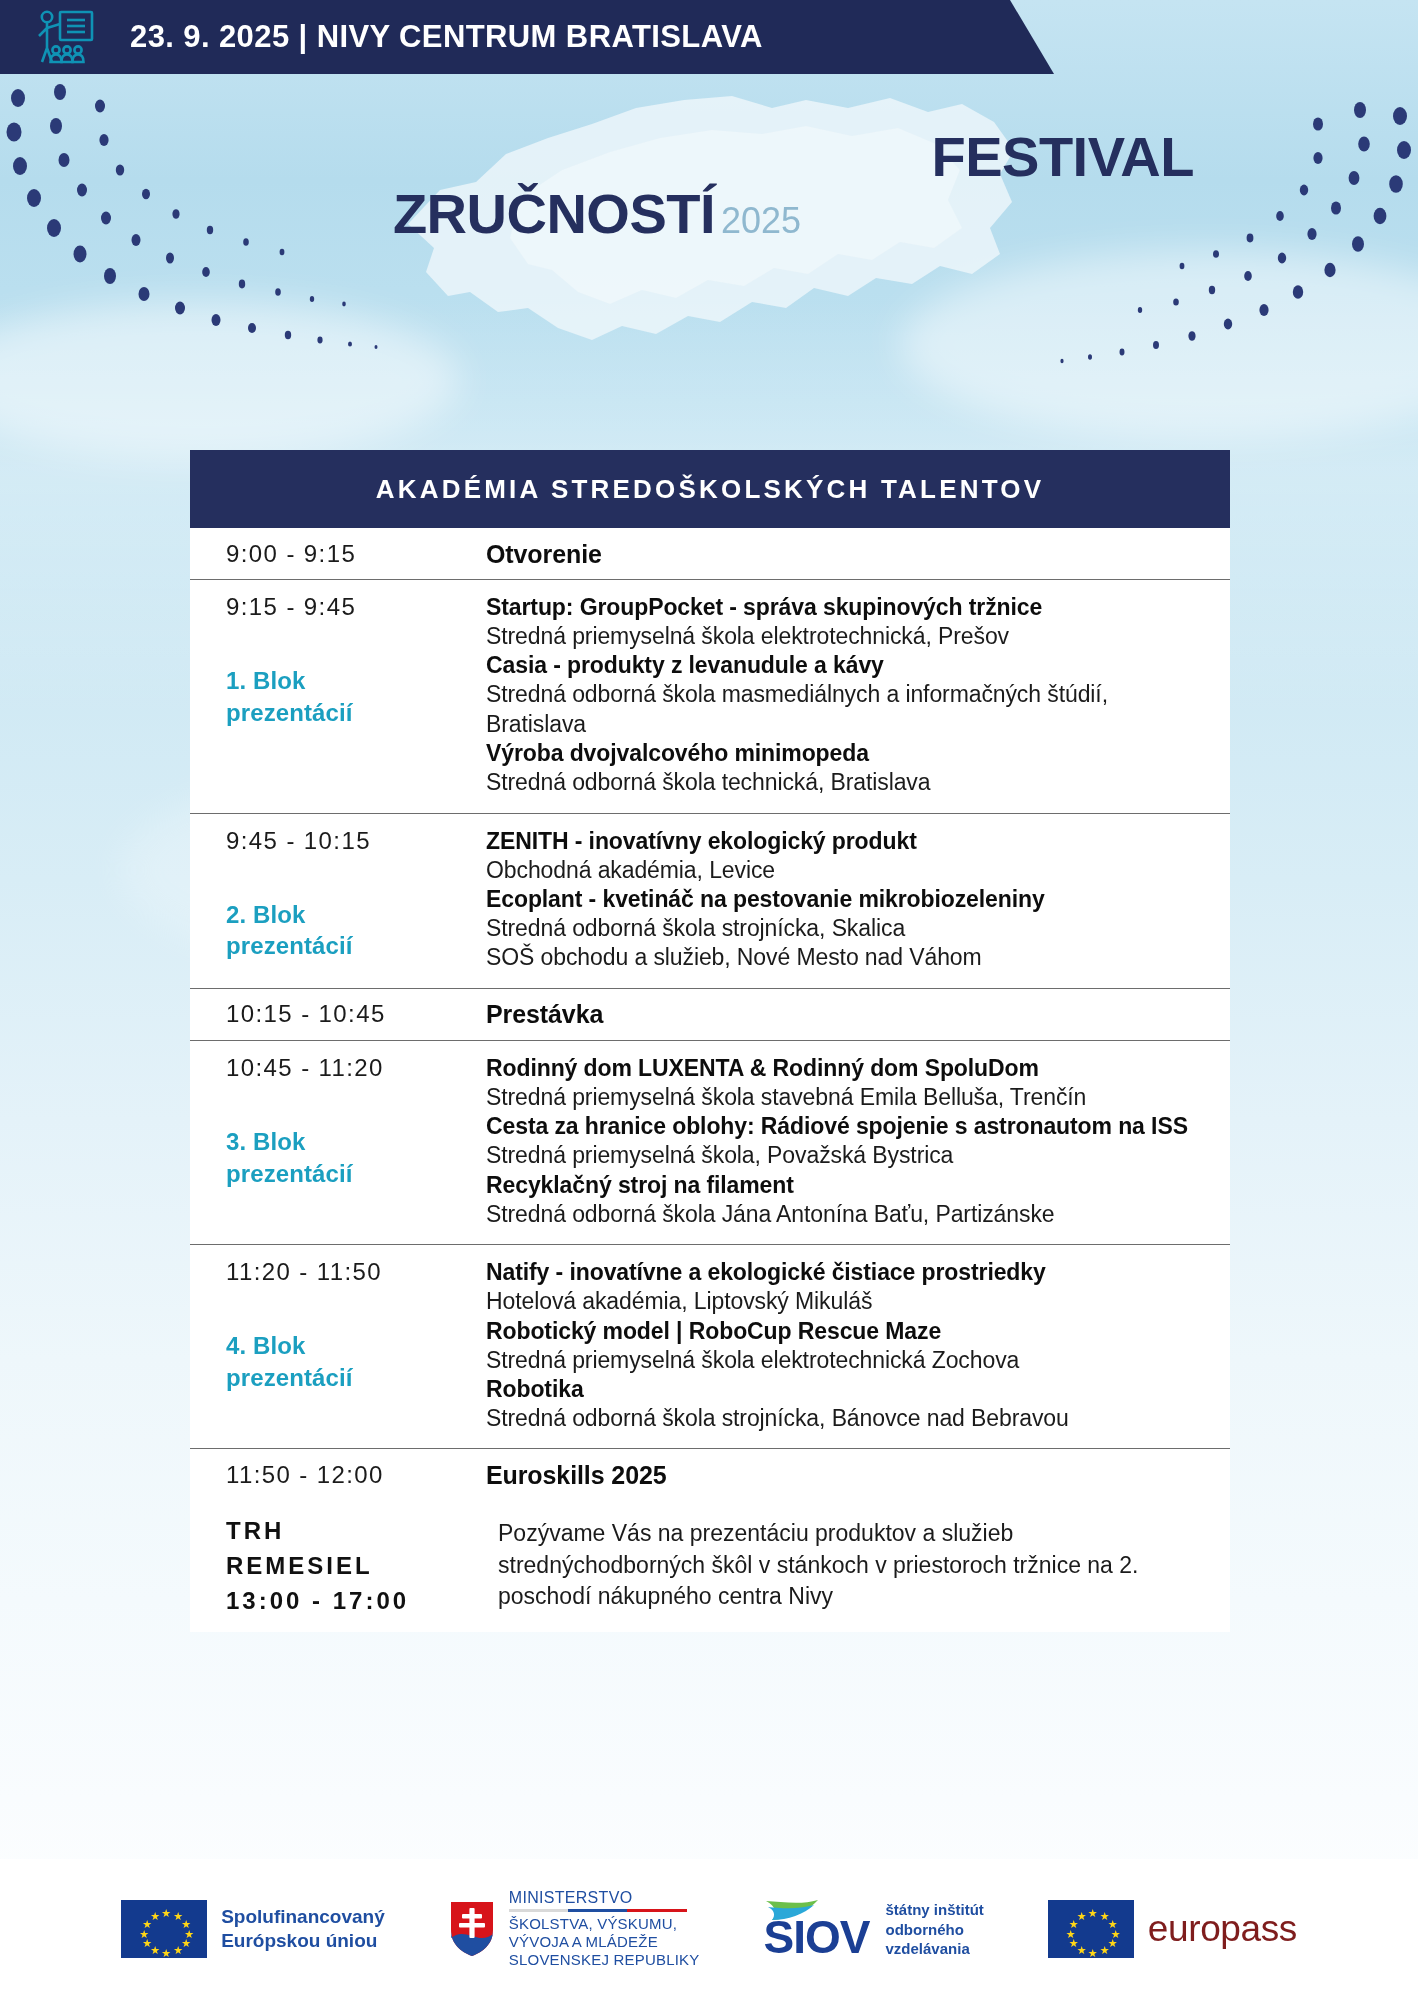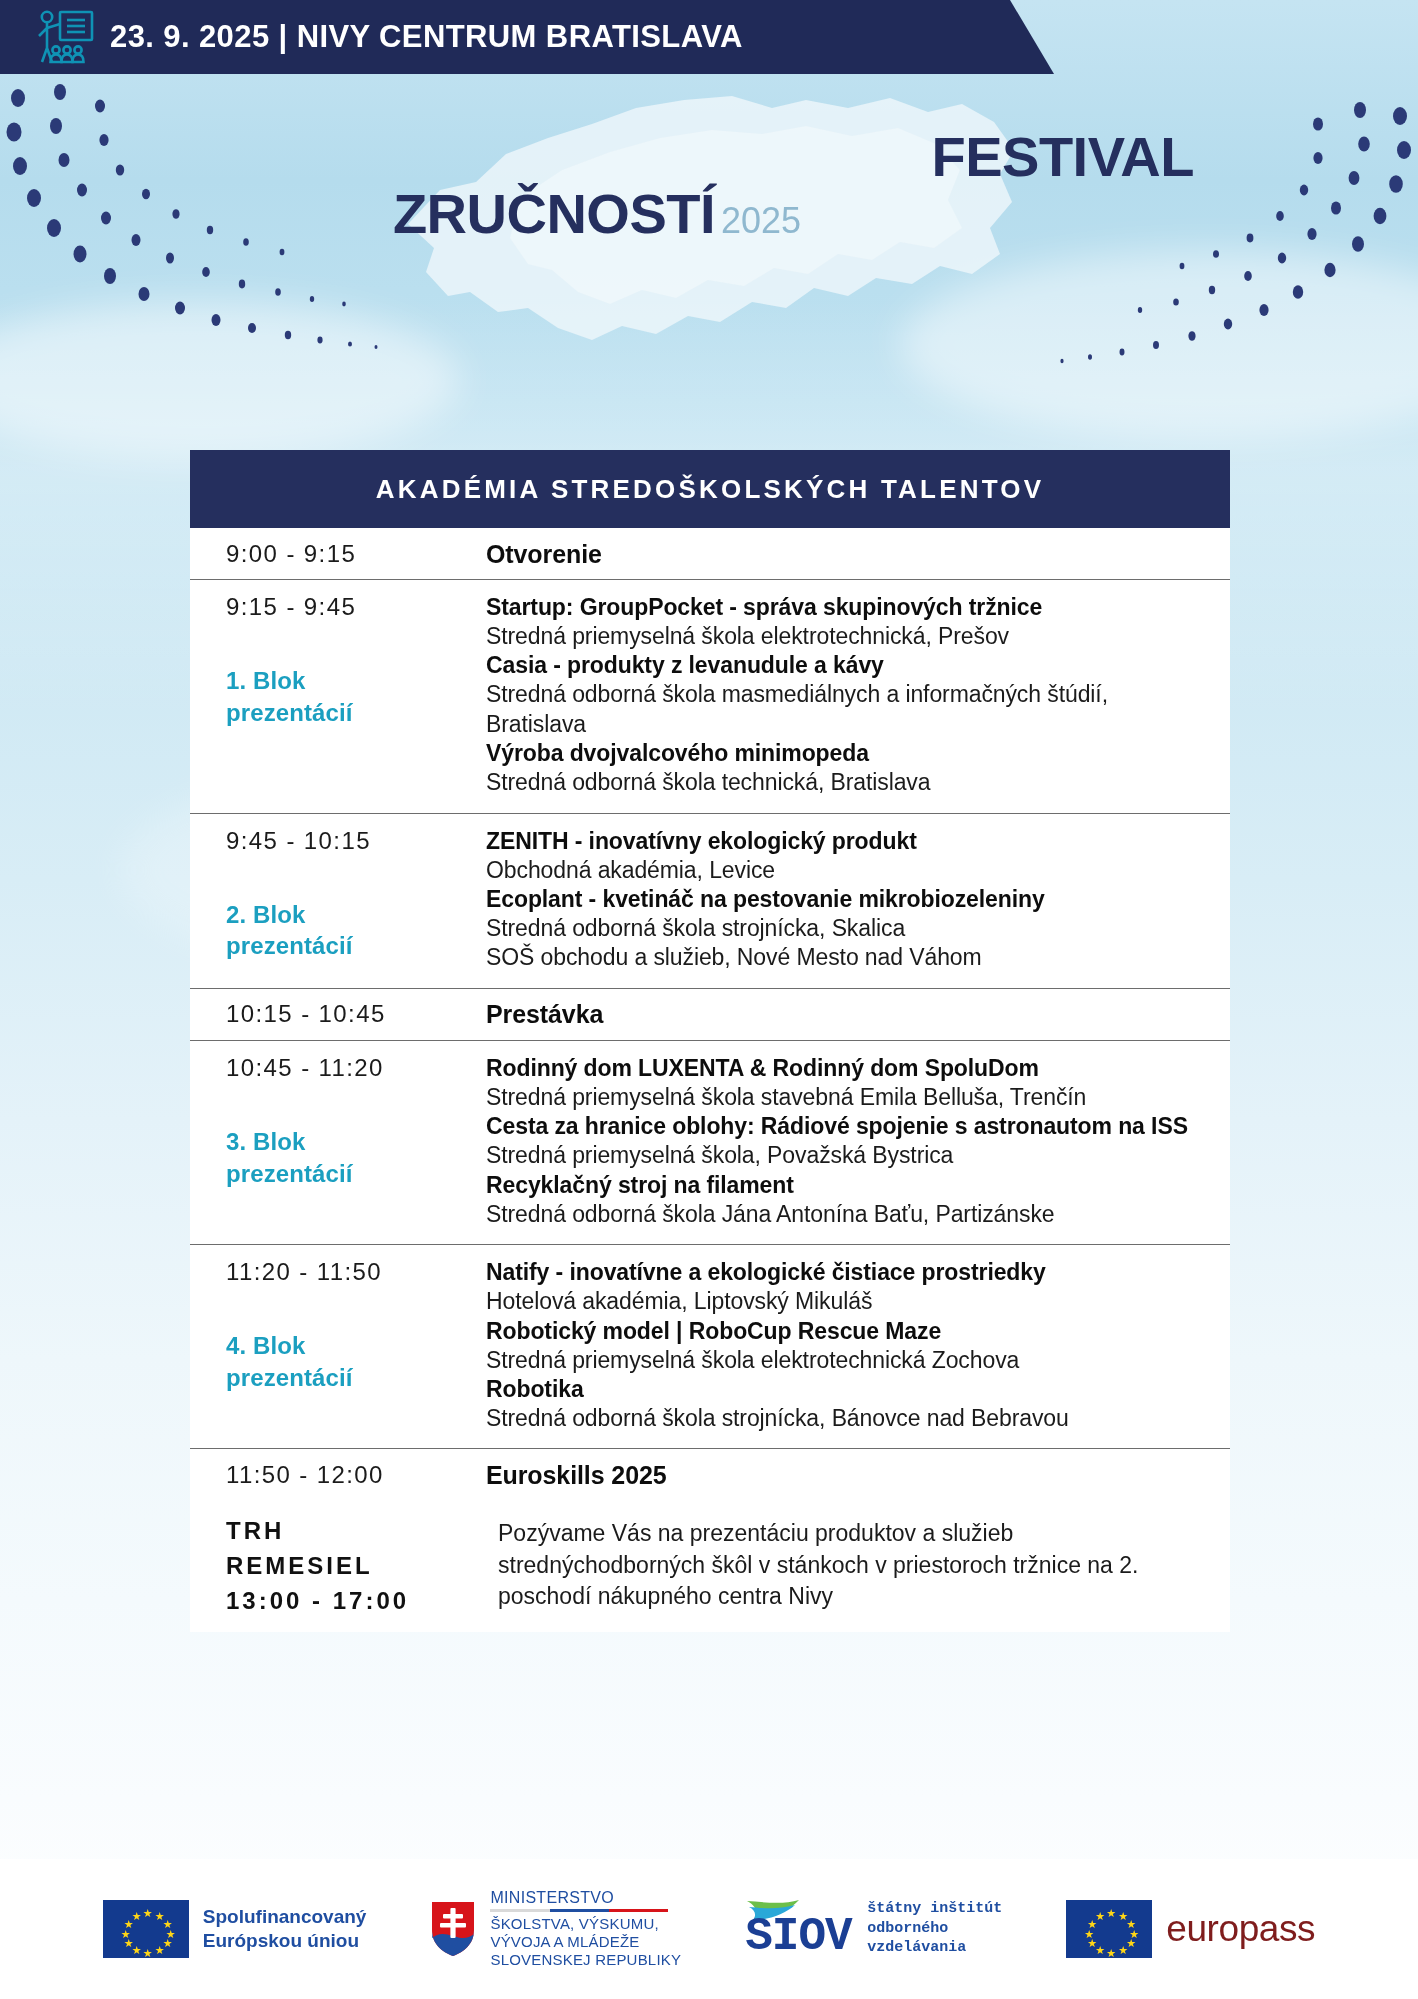--- a/index.html
+++ b/index.html
@@ -60,21 +60,21 @@
     width: 0; height: 0;
     border-style: solid;
     border-width: 0 44px 74px 0;
     border-color: transparent transparent #202a58 transparent;
   }
   #topbar-inner {
     display: flex;
     align-items: center;
     height: 74px;
     padding-left: 34px;
-    gap: 14px;
+    gap: 34px;
   }
   #header-date {
     color: #ffffff;
     font-size: 31px;
     font-weight: 700;
     letter-spacing: .4px;
     white-space: nowrap;
     font-family: "Liberation Sans", sans-serif;
   }
 
@@ -265,21 +265,21 @@
     margin: 2px 0 3px;
   }
   .ministry-rule i { flex: 1; display: block; }
   .ministry-l2 {
     color: #1f4ea1;
     font-size: 15px;
     font-weight: 400;
     letter-spacing: .2px;
     line-height: 1.2;
   }
-  .siov-logo { display: flex; align-items: flex-start; gap: 10px; font-family: Liberation Mono, monospace; }
+  .siov-logo { display: flex; align-items: flex-end; gap: 10px; }
   .siov-mark { position: relative; width: 112px; }
   .siov-swoosh { display: block; margin-bottom: -4px; }
   .siov-word {
     color: #1b3f94;
     font-size: 46px;
     font-weight: 700;
     letter-spacing: -1px;
     line-height: .9;
   }
   .siov-caption {

